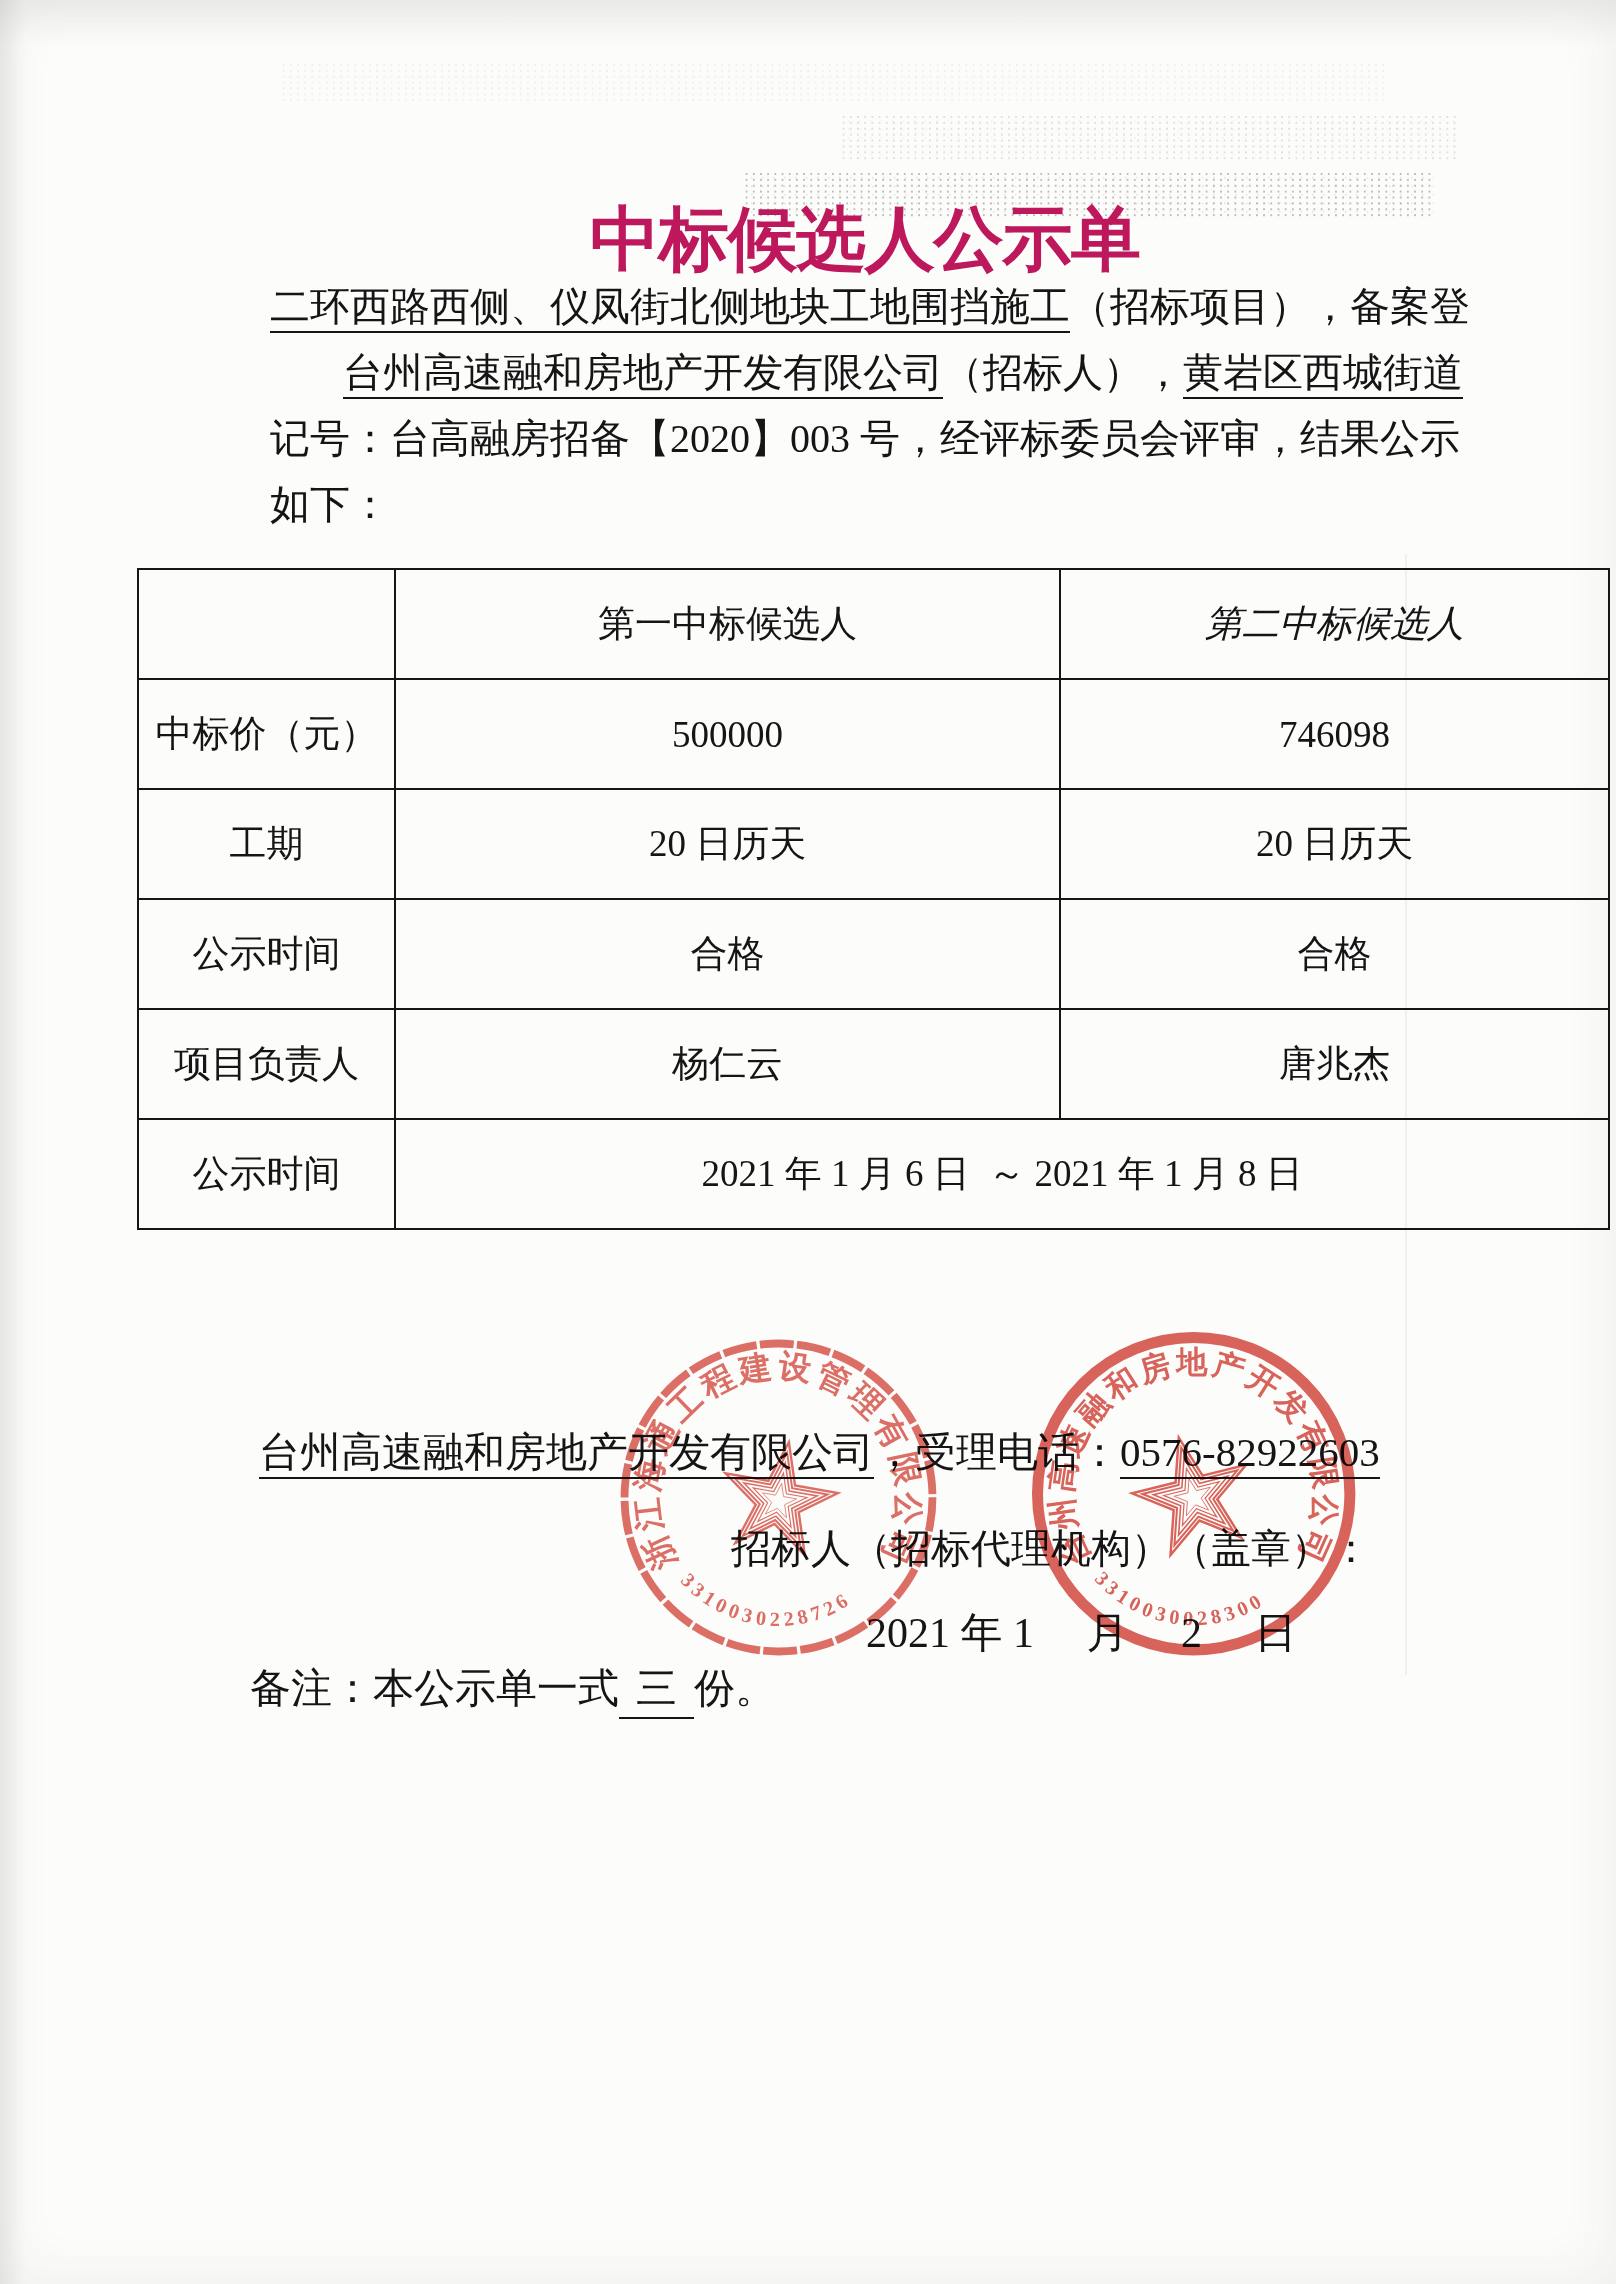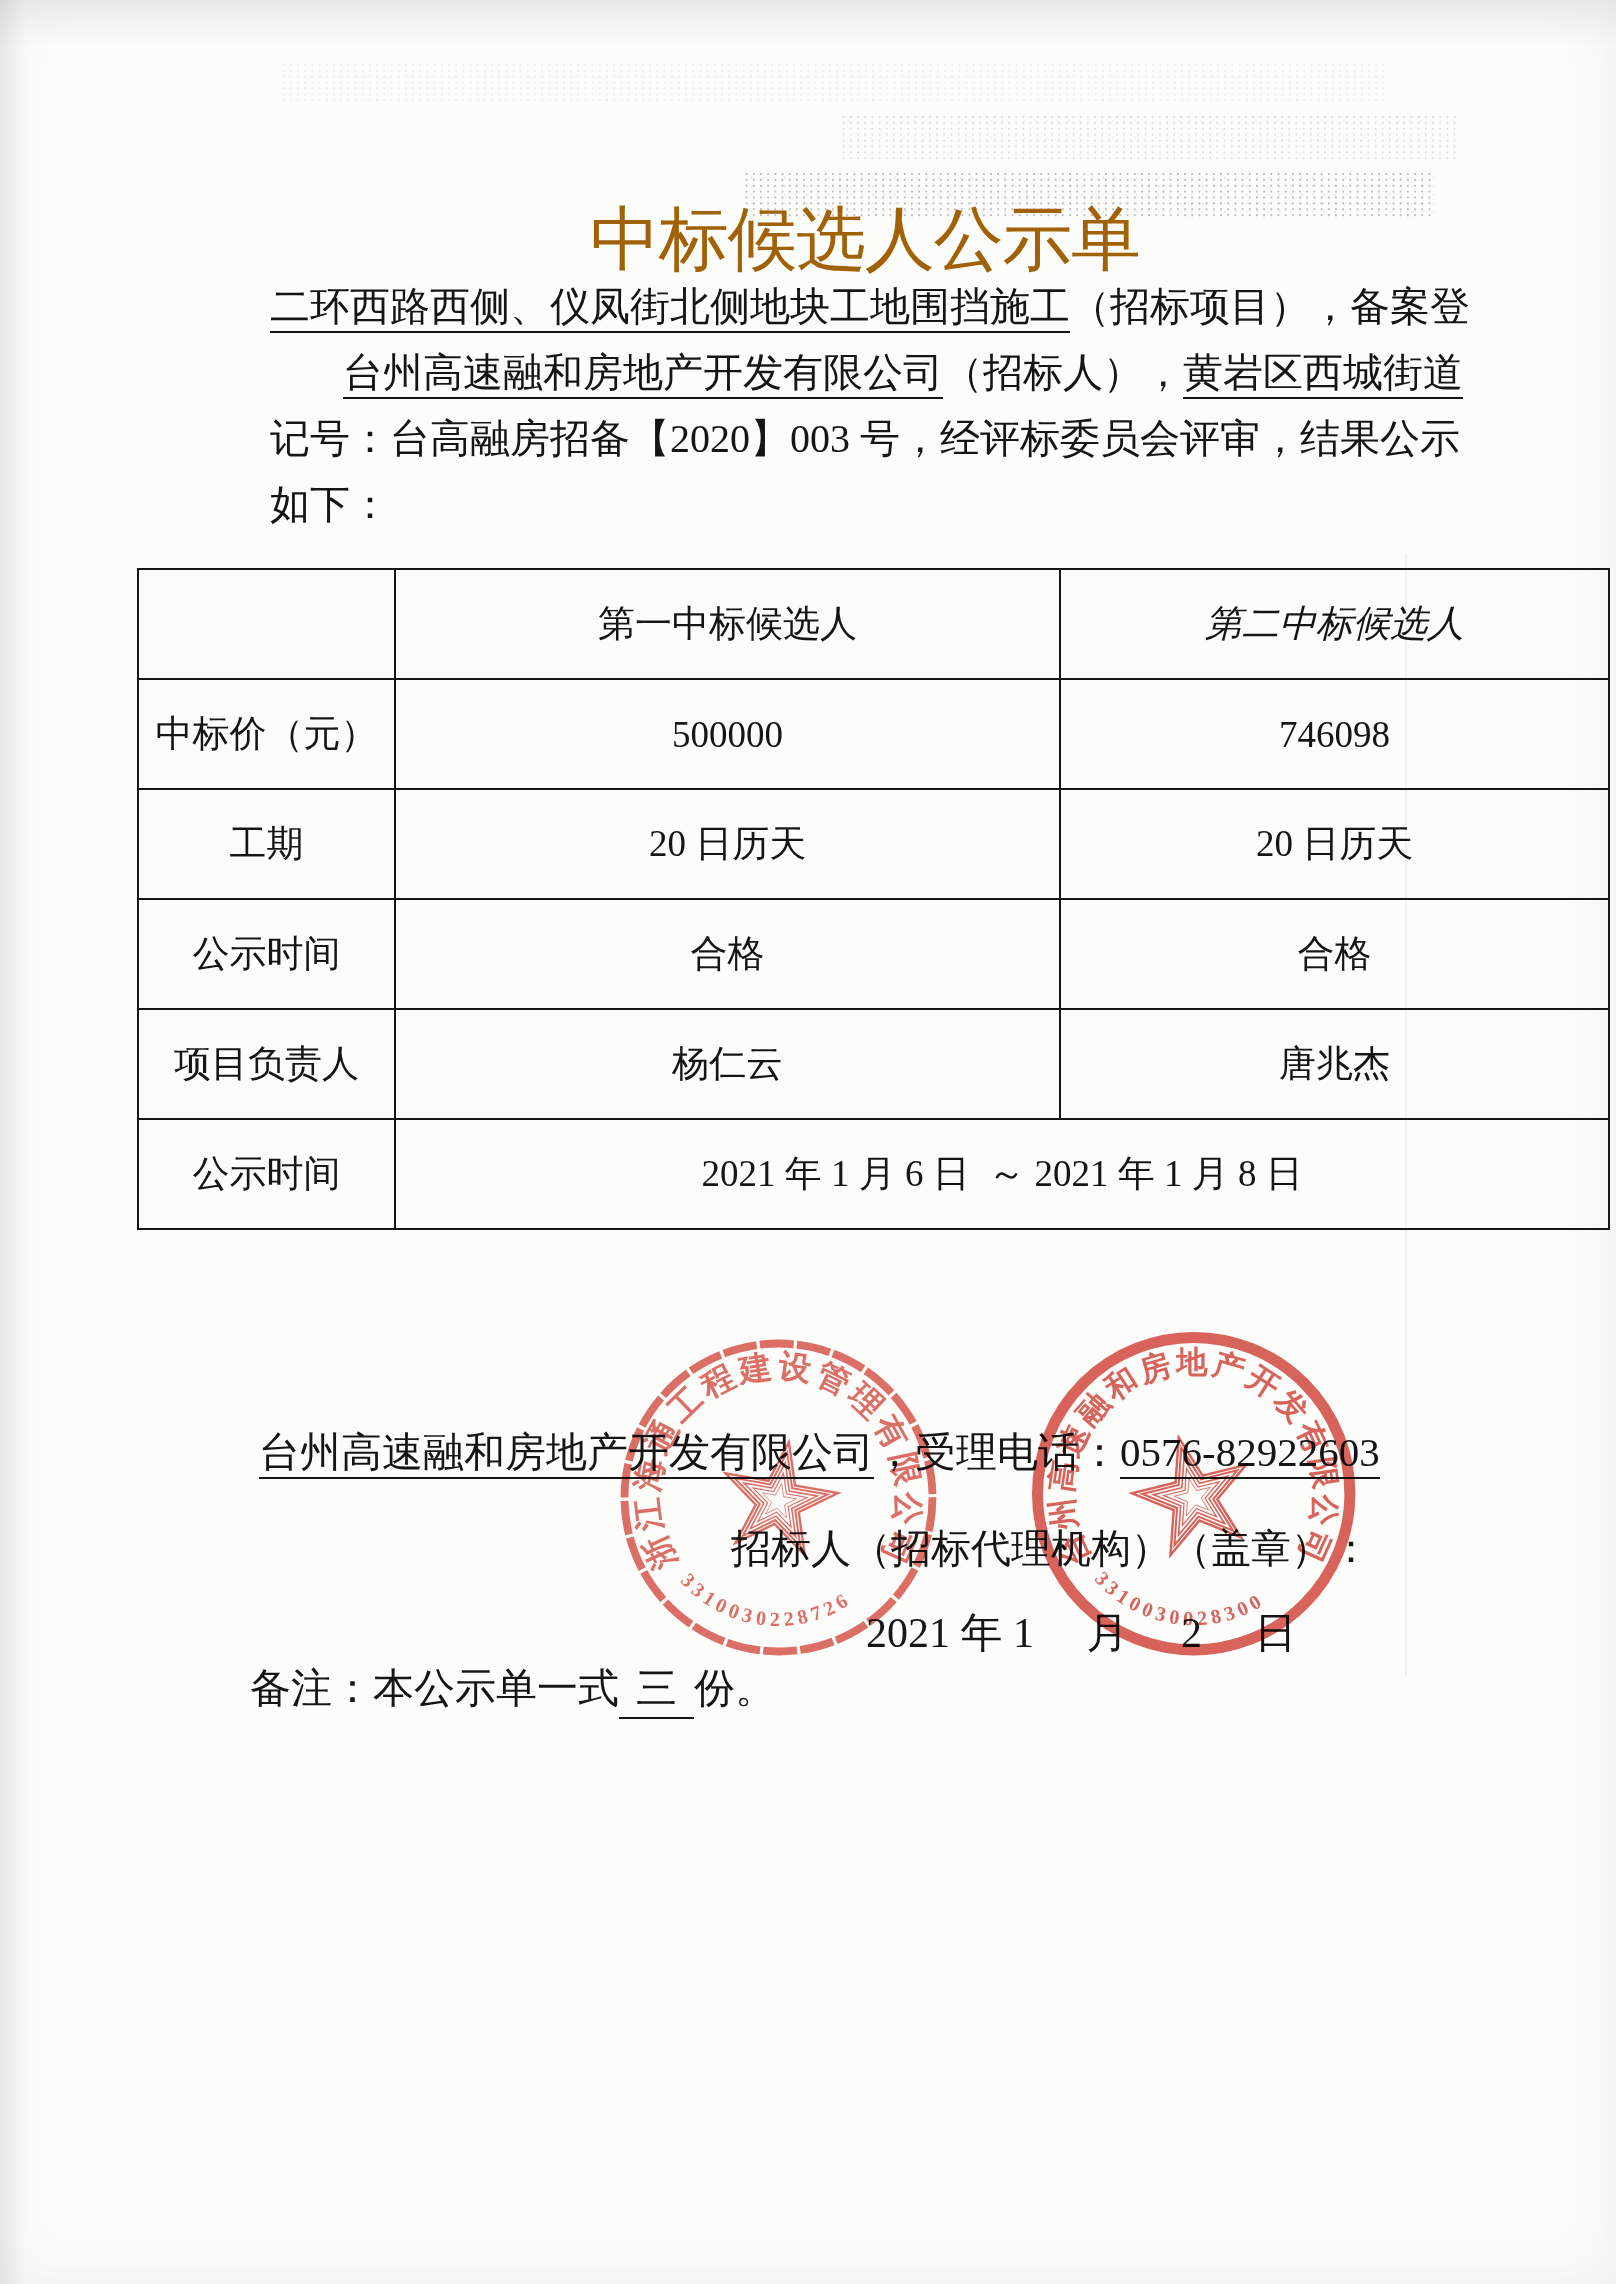--- a/index.html
+++ b/index.html
@@ -26,22 +26,22 @@
   .speckle.s2{left:840px;top:114px;width:619px;height:46px;opacity:.22;}
   .speckle.s3{left:280px;top:62px;width:1107px;height:39px;opacity:.10;}
   .streak{position:absolute;left:1405px;top:554px;width:2px;height:1121px;background:rgba(40,40,40,.055);}
   .edge-shade{position:absolute;left:0;top:0;width:26px;height:2284px;background:linear-gradient(90deg,rgba(90,90,85,.10),rgba(90,90,85,0));}
   .edge-shade.top{width:1616px;height:46px;background:linear-gradient(180deg,rgba(90,90,85,.08),rgba(90,90,85,0));}
 
   
   .title{
     position:absolute;left:590px;top:193px;
     font-family:"Liberation Sans","DejaVu Sans",sans-serif;
-    font-weight:400;font-size:70px;letter-spacing:-1.3px;
-    white-space:nowrap;color:#a16207;
+    font-weight:700;font-size:70px;letter-spacing:-1.3px;
+    white-space:nowrap;color:#be185d;
   }
   .intro{
     position:absolute;left:270px;top:274px;width:1147px;
     font-size:40px;line-height:66px;white-space:nowrap;
   }
   .intro .pline{height:66px;}
   .intro .indent{padding-left:73px;}
   .u{border-bottom:2.6px solid #151515;padding-bottom:2px;}
 
   

